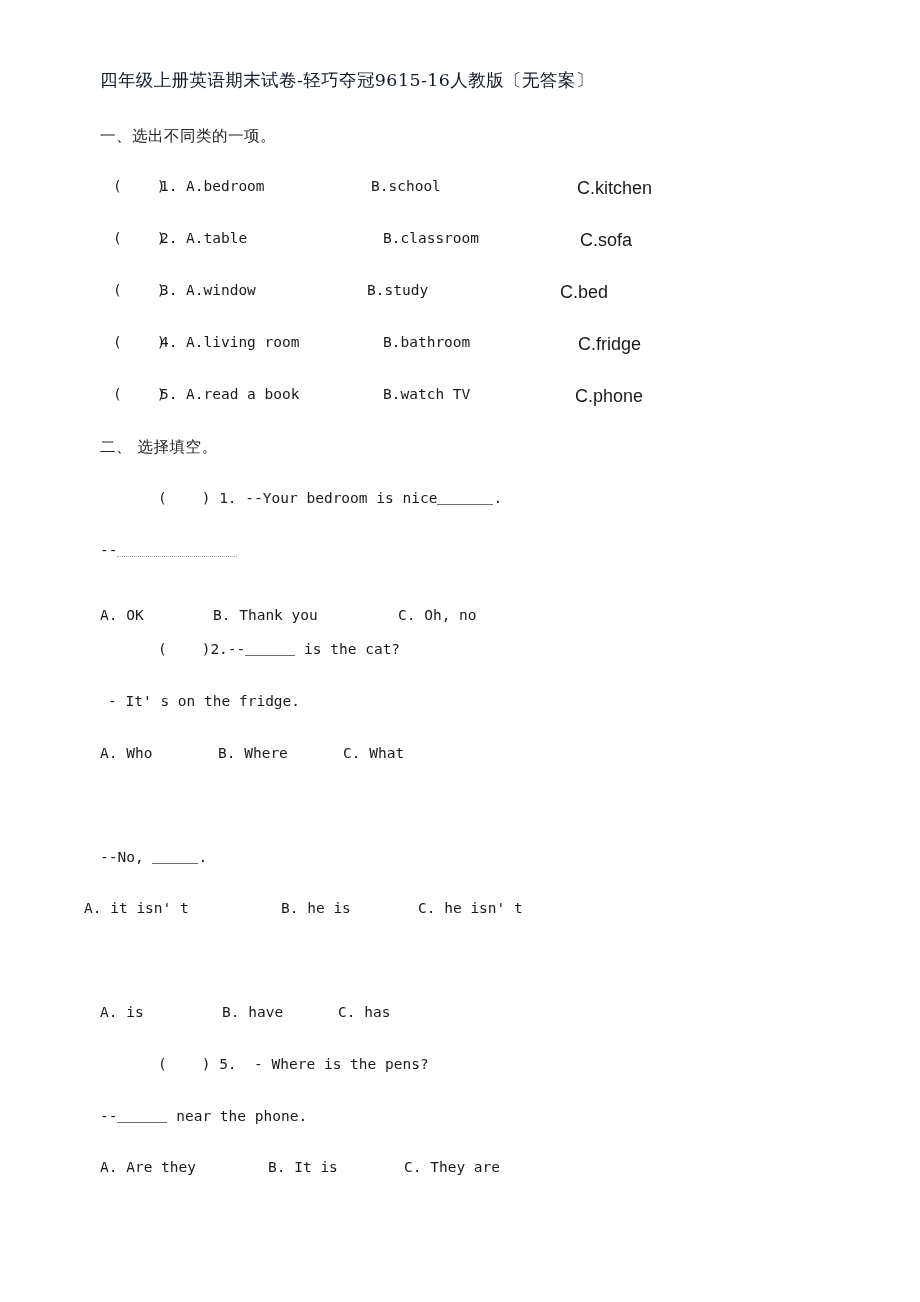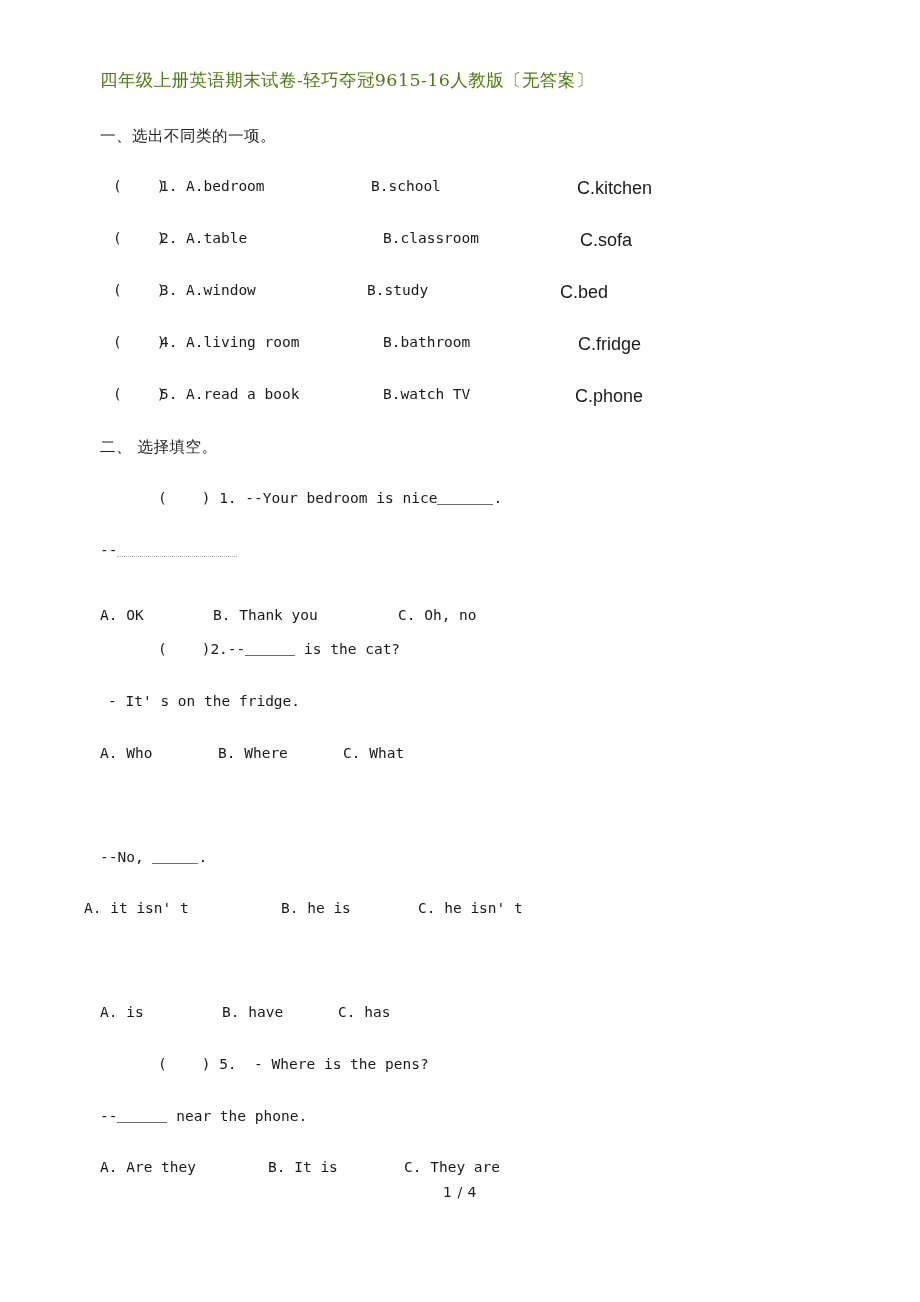--- a/index.html
+++ b/index.html
@@ -26,21 +26,21 @@
 
   
   .doc-title {
     position: absolute;
     left: 100px;
     top: 68px;
     font-family: "DejaVu Serif", "Liberation Serif", serif;
     font-size: 17.5px;
     letter-spacing: 0.4px;
     white-space: nowrap;
-    color: #4d7c0f;
+    color: #0f172a;
   }
 
   
   .section-heading {
     position: absolute;
     left: 100px;
     font-family: "DejaVu Serif", "Liberation Serif", serif;
     font-size: 15.5px;
     letter-spacing: 0.5px;
     white-space: nowrap;
@@ -241,15 +241,14 @@
   <div class="s2q" style="top:1056px;"><span>(    )</span><span> </span><span>5.</span><span>  </span><span>- Where is the pens?</span></div>
 
   <div class="s2cont" style="top:1108px;"><span>--</span><span class="blank b-50"></span><span> near the phone.</span></div>
 
   <div class="s2opts" style="top:1159px;">
     <span style="left:100px;">A. Are they</span>
     <span style="left:268px;">B. It is</span>
     <span style="left:404px;">C. They are</span>
   </div>
 
-  <div class="page-number">1 / 4</div>
 
 </div>
 
 </body></html>

